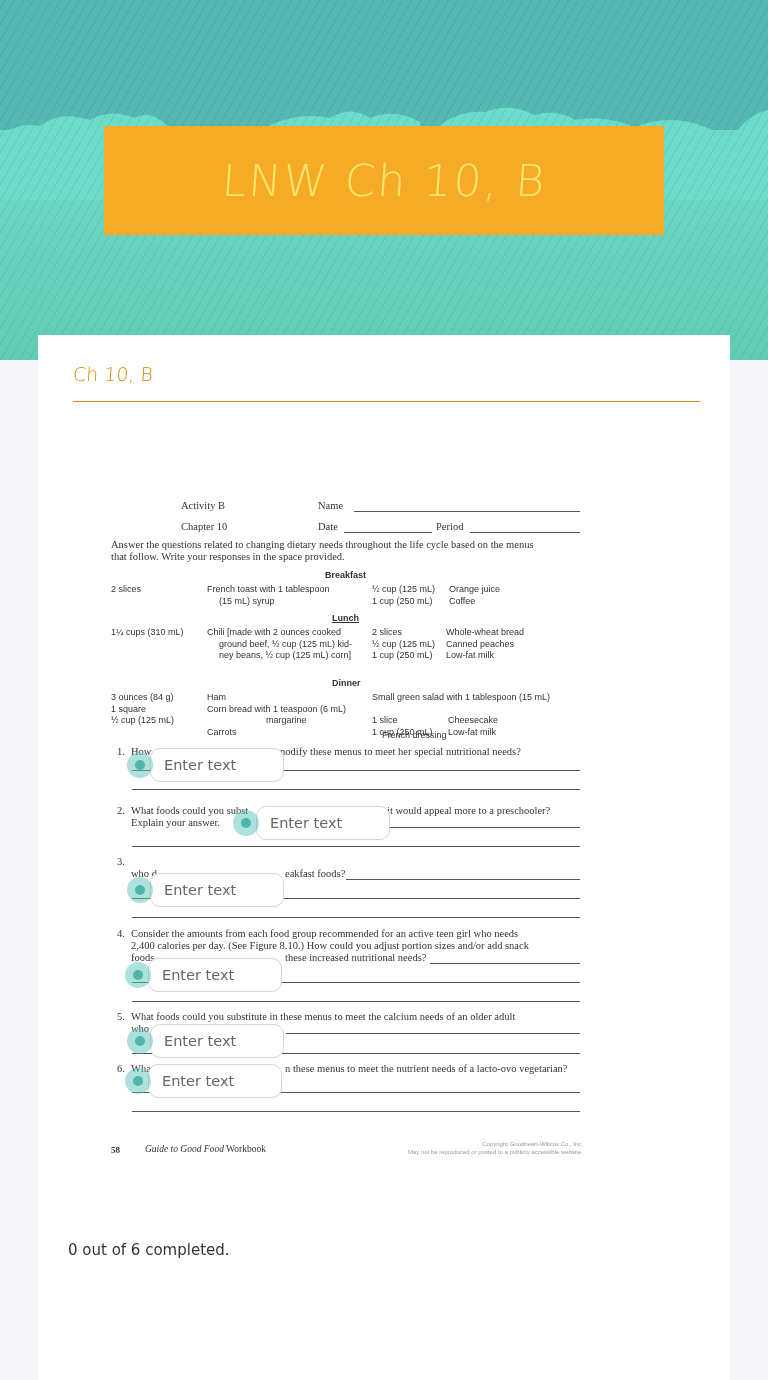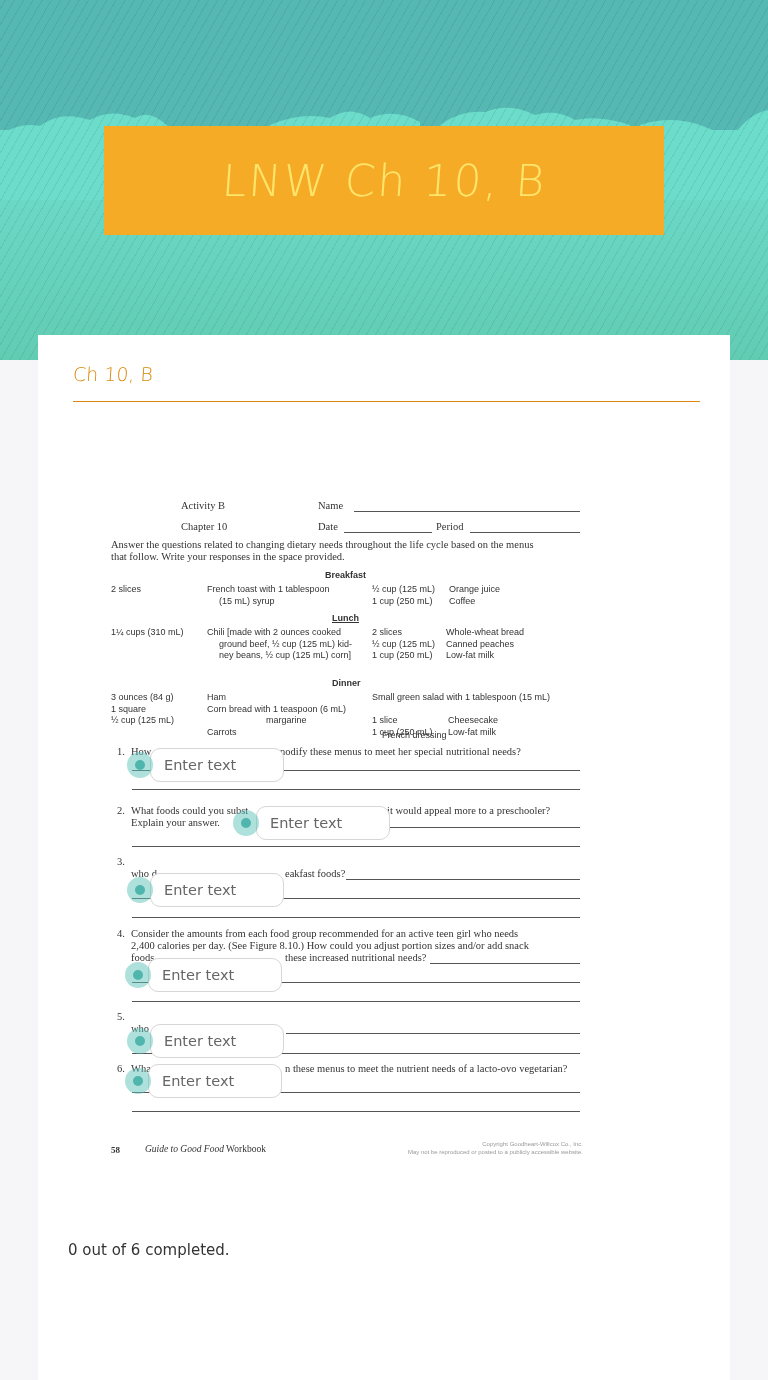--- a/index.html
+++ b/index.html
@@ -172,20 +172,21 @@
     <div class="ws-q" style="left:17px;top:473px;">4.</div>
     <div class="ws-q" style="left:31px;top:473px;">Consider the amounts from each food group recommended for an active teen girl who needs</div>
     <div class="ws-q" style="left:31px;top:485px;">2,400 calories per day. (See Figure 8.10.) How could you adjust portion sizes and/or add snack</div>
     <div class="ws-q" style="left:31px;top:497px;">foods</div>
     <div class="ws-q" style="left:185px;top:497px;">these increased nutritional needs?</div>
     <div class="ws-line" style="left:330px;top:508px;width:150px;"></div>
     <div class="ws-line" style="left:32px;top:527px;width:448px;"></div>
     <div class="ws-line" style="left:32px;top:546px;width:448px;"></div>
 
     <div class="ws-q" style="left:17px;top:556px;">5.</div>
+    <div class="ws-q" style="left:31px;top:556px;">What foods could you substitute in these menus to meet the calcium needs of an older adult</div>
     <div class="ws-q" style="left:31px;top:568px;">who</div>
     <div class="ws-line" style="left:186px;top:578px;width:294px;"></div>
     <div class="ws-line" style="left:32px;top:598px;width:448px;"></div>
 
     <div class="ws-q" style="left:17px;top:608px;">6.</div>
     <div class="ws-q" style="left:31px;top:608px;">Wha</div>
     <div class="ws-q" style="left:185px;top:608px;">n these menus to meet the nutrient needs of a lacto-ovo vegetarian?</div>
     <div class="ws-line" style="left:32px;top:637px;width:448px;"></div>
     <div class="ws-line" style="left:32px;top:656px;width:448px;"></div>
 

